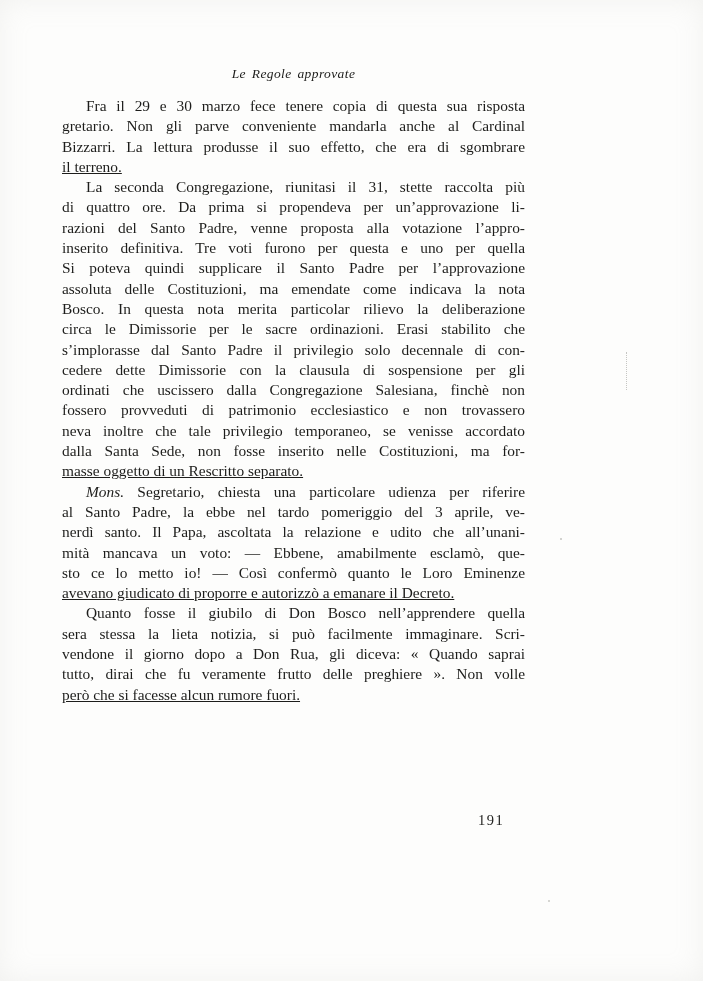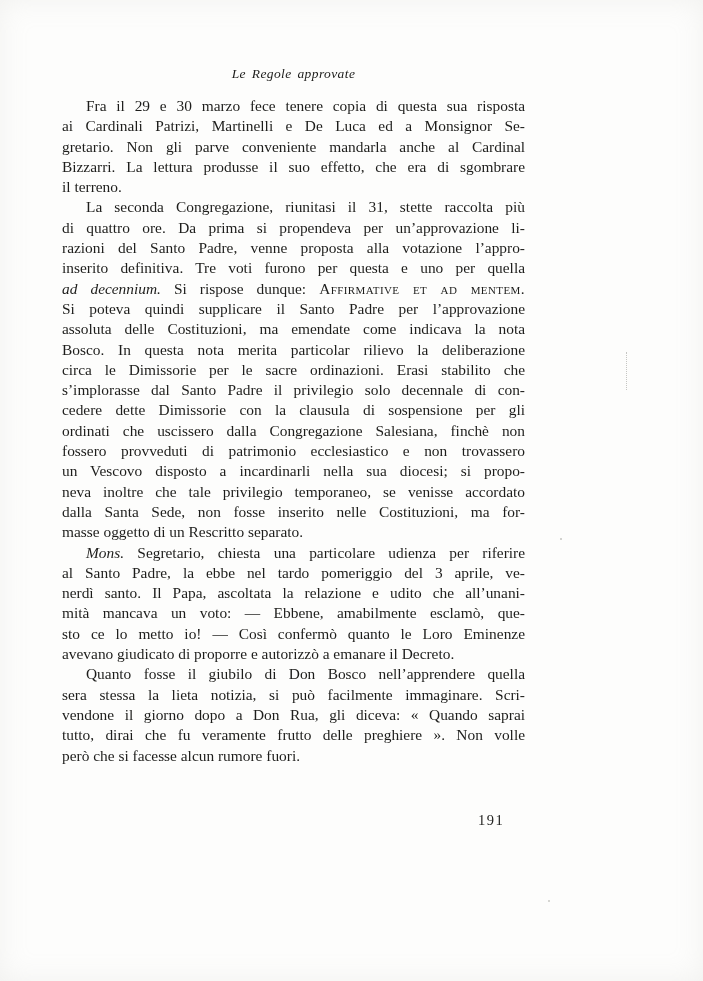--- a/index.html
+++ b/index.html
@@ -43,21 +43,21 @@
   }
   .paragraph { margin: 0; }
   .line {
     text-align: justify;
     text-align-last: justify;
     height: 20.3px;
     overflow: hidden;
     white-space: normal;
   }
   .line.first { text-indent: 24px; }
-  .line.last { text-align-last: left; }
+  .line.last { text-align-last: left; text-decoration: underline; }
   .seg-italic { font-style: italic; }
   .seg-smallcaps { font-variant: small-caps; letter-spacing: 0.4px; }
   .page-number {
     position: absolute;
     left: 478px;
     top: 812px;
     font-size: 14.5px;
     letter-spacing: 1.5px;
     color: var(--ink);
   }
@@ -92,40 +92,37 @@
 </style>
 </head>
 <body>
 
 <div class="page">
   <div class="running-header">Le Regole approvate</div>
 
   <div class="text-block" id="text-block">
       <div class="paragraph">
         <div class="line first"><span>Fra il 29 e 30 marzo fece tenere copia di questa sua risposta</span></div>
-        <div class="line"><span>ai Cardinali Patrizi, Martinelli e De Luca ed a Monsignor Se-</span></div>
         <div class="line"><span>gretario. Non gli parve conveniente mandarla anche al Cardinal</span></div>
         <div class="line"><span>Bizzarri. La lettura produsse il suo effetto, che era di sgombrare</span></div>
         <div class="line last"><span>il terreno.</span></div>
       </div>
       <div class="paragraph">
         <div class="line first"><span>La seconda Congregazione, riunitasi il 31, stette raccolta più</span></div>
         <div class="line"><span>di quattro ore. Da prima si propendeva per un’approvazione li-</span></div>
         <div class="line"><span>razioni del Santo Padre, venne proposta alla votazione l’appro-</span></div>
         <div class="line"><span>inserito definitiva. Tre voti furono per questa e uno per quella</span></div>
-        <div class="line"><span class="seg-italic">ad decennium.</span><span> Si rispose dunque: </span><span class="seg-smallcaps">Affirmative et ad mentem.</span></div>
         <div class="line"><span>Si poteva quindi supplicare il Santo Padre per l’approvazione</span></div>
         <div class="line"><span>assoluta delle Costituzioni, ma emendate come indicava la nota</span></div>
         <div class="line"><span>Bosco. In questa nota merita particolar rilievo la deliberazione</span></div>
         <div class="line"><span>circa le Dimissorie per le sacre ordinazioni. Erasi stabilito che</span></div>
         <div class="line"><span>s’implorasse dal Santo Padre il privilegio solo decennale di con-</span></div>
         <div class="line"><span>cedere dette Dimissorie con la clausula di sospensione per gli</span></div>
         <div class="line"><span>ordinati che uscissero dalla Congregazione Salesiana, finchè non</span></div>
         <div class="line"><span>fossero provveduti di patrimonio ecclesiastico e non trovassero</span></div>
-        <div class="line"><span>un Vescovo disposto a incardinarli nella sua diocesi; si propo-</span></div>
         <div class="line"><span>neva inoltre che tale privilegio temporaneo, se venisse accordato</span></div>
         <div class="line"><span>dalla Santa Sede, non fosse inserito nelle Costituzioni, ma for-</span></div>
         <div class="line last"><span>masse oggetto di un Rescritto separato.</span></div>
       </div>
       <div class="paragraph">
         <div class="line first"><span class="seg-italic">Mons.</span><span> Segretario, chiesta una particolare udienza per riferire</span></div>
         <div class="line"><span>al Santo Padre, la ebbe nel tardo pomeriggio del 3 aprile, ve-</span></div>
         <div class="line"><span>nerdì santo. Il Papa, ascoltata la relazione e udito che all’unani-</span></div>
         <div class="line"><span>mità mancava un voto: — Ebbene, amabilmente esclamò, que-</span></div>
         <div class="line"><span>sto ce lo metto io! — Così confermò quanto le Loro Eminenze</span></div>

